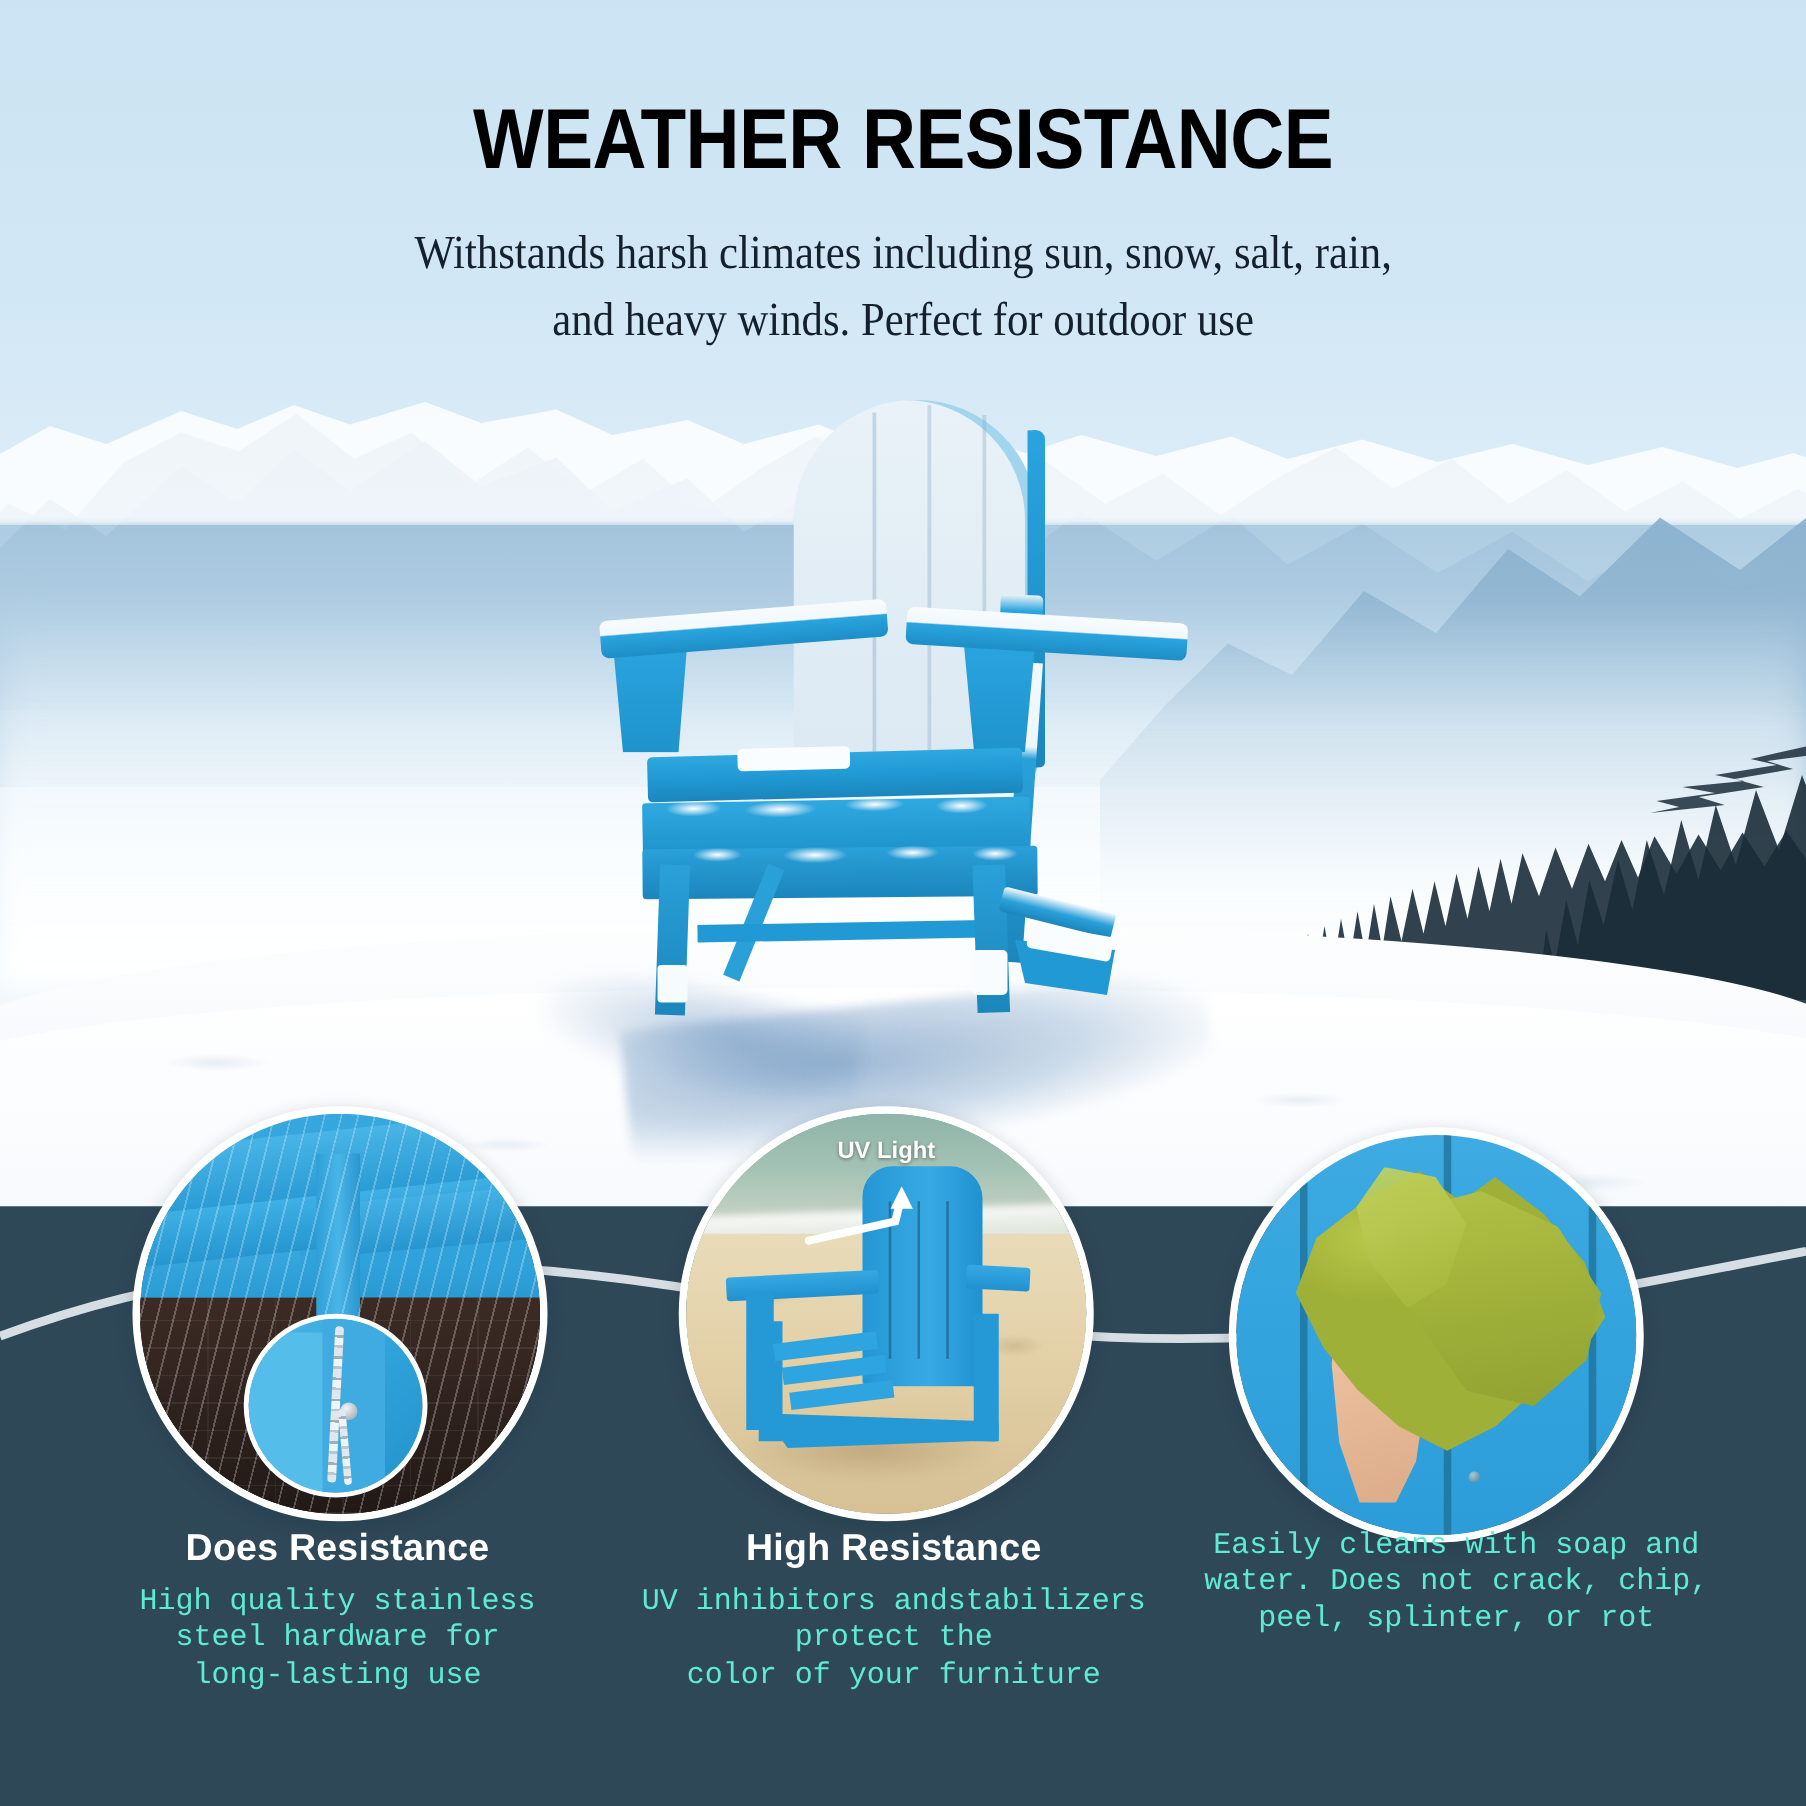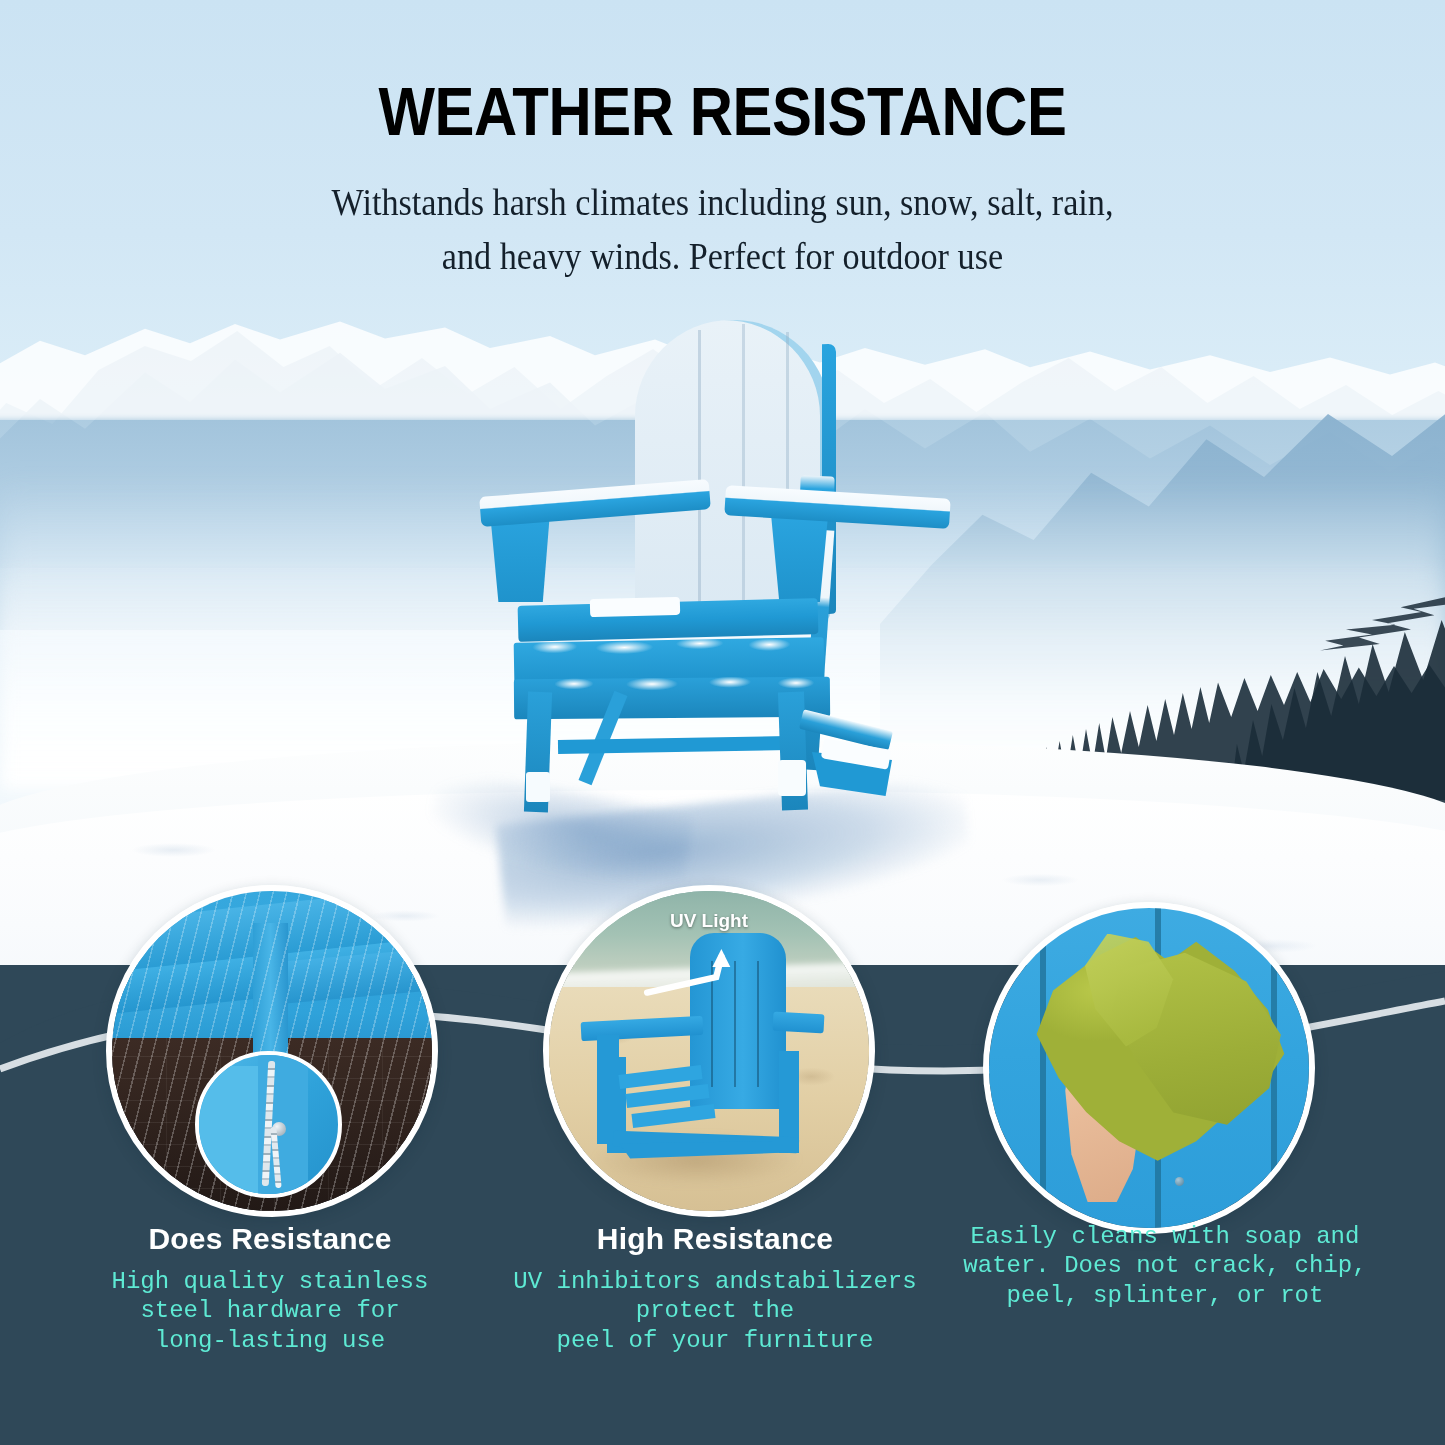--- a/index.html
+++ b/index.html
@@ -507,21 +507,21 @@
     <div class="feat feat-1">
       <div class="feat-title">Does Resistance</div>
       <div class="feat-desc">High quality stainless
 steel hardware for
 long-lasting use</div>
     </div>
     <div class="feat feat-2">
       <div class="feat-title">High Resistance</div>
       <div class="feat-desc">UV inhibitors andstabilizers
 protect the
-peel of your furniture</div>
+color of your furniture</div>
     </div>
     <div class="feat feat-3">
       <div class="feat-desc">Easily cleans with soap and
 water. Does not crack, chip,
 peel, splinter, or rot</div>
     </div>
   </div>
 
   <div class="header-wrap">
     <div class="title">WEATHER RESISTANCE</div>

